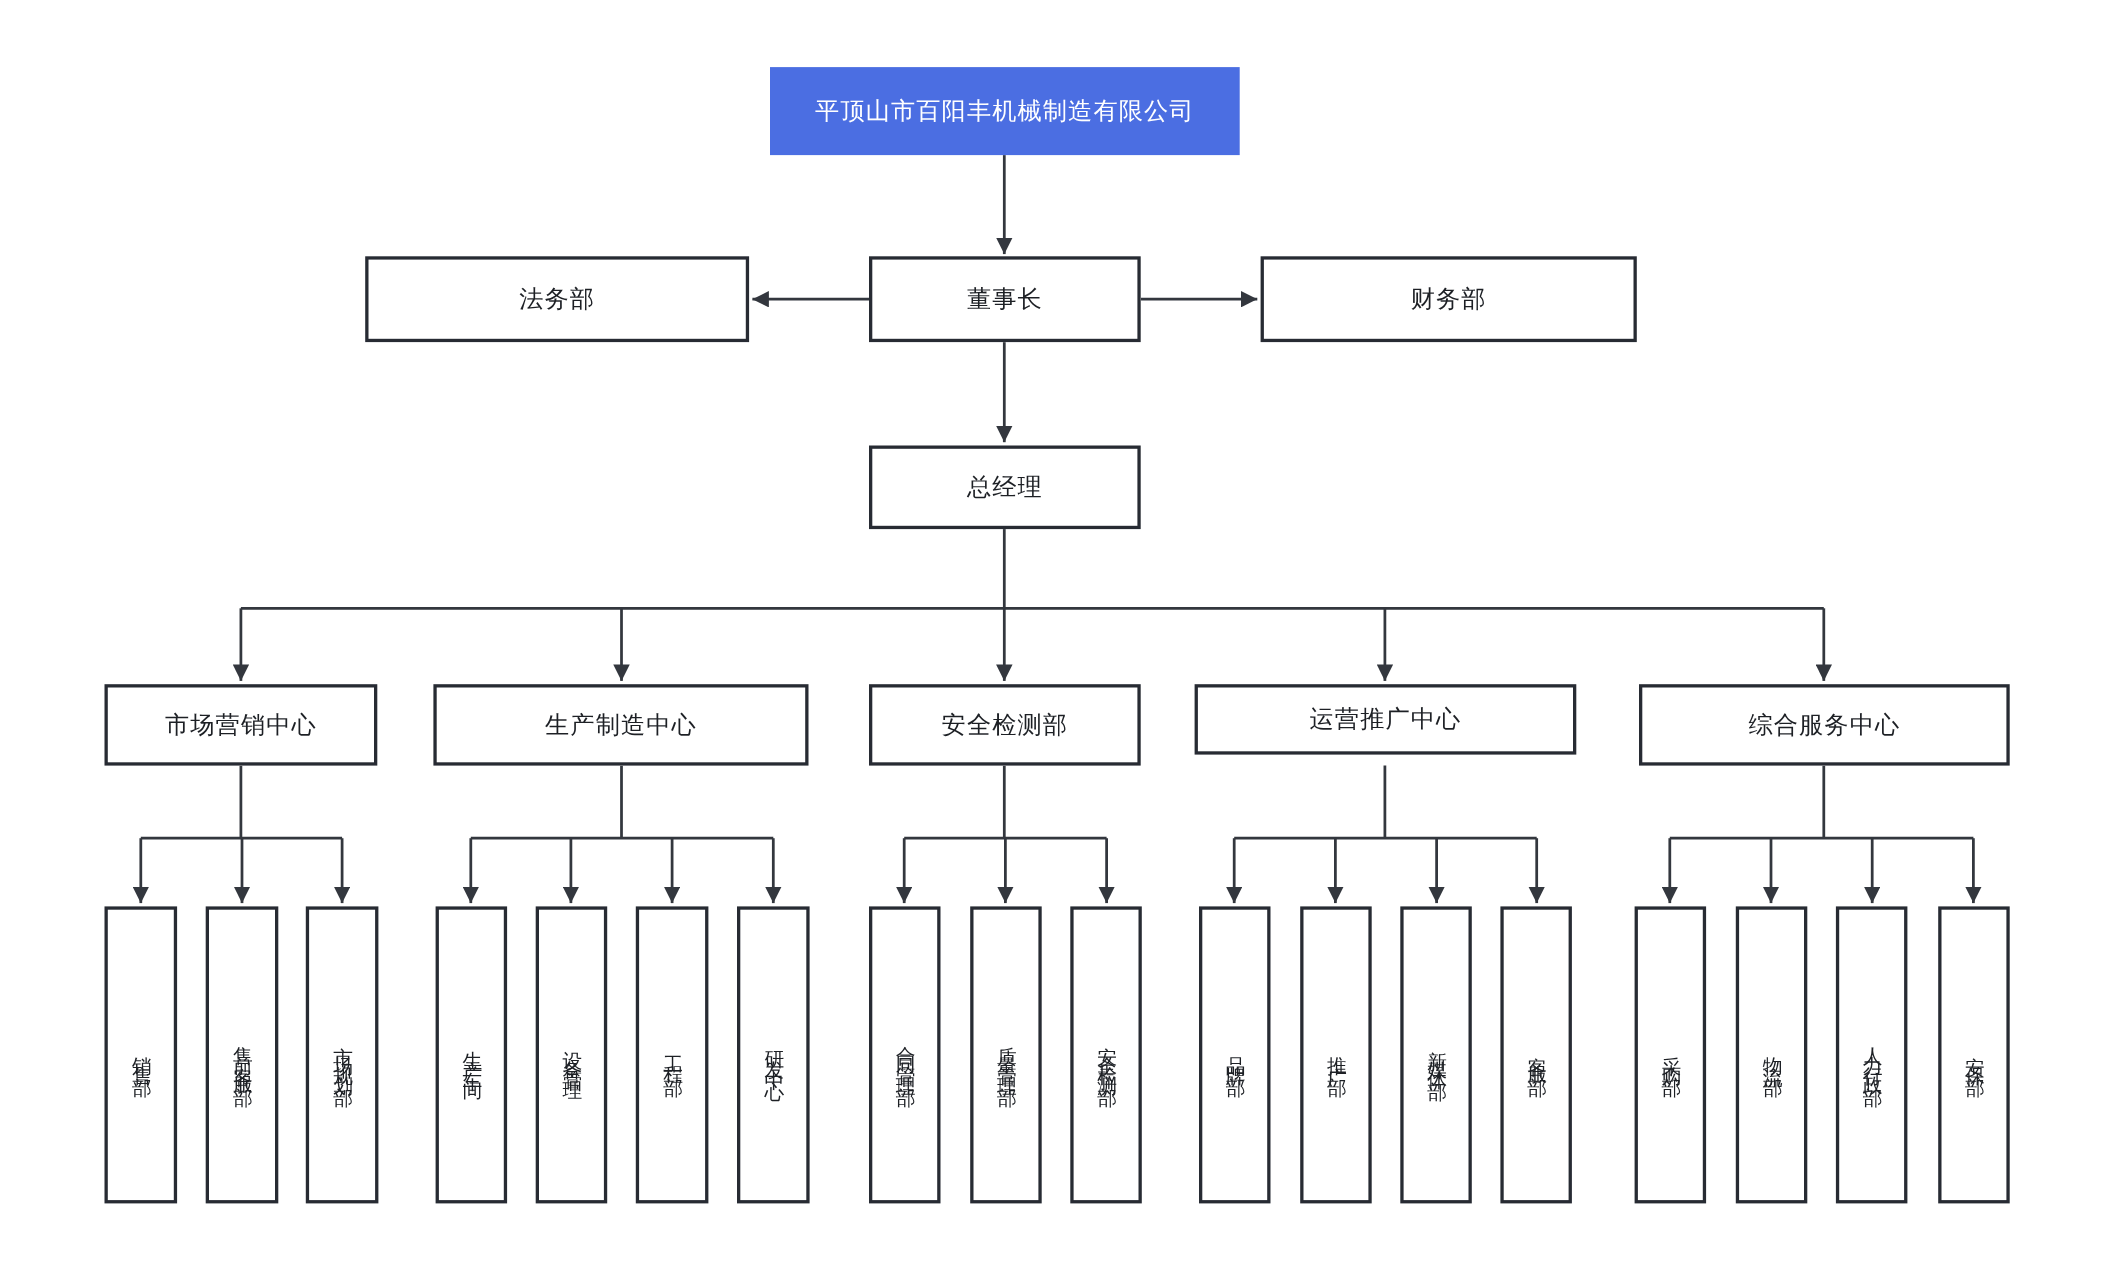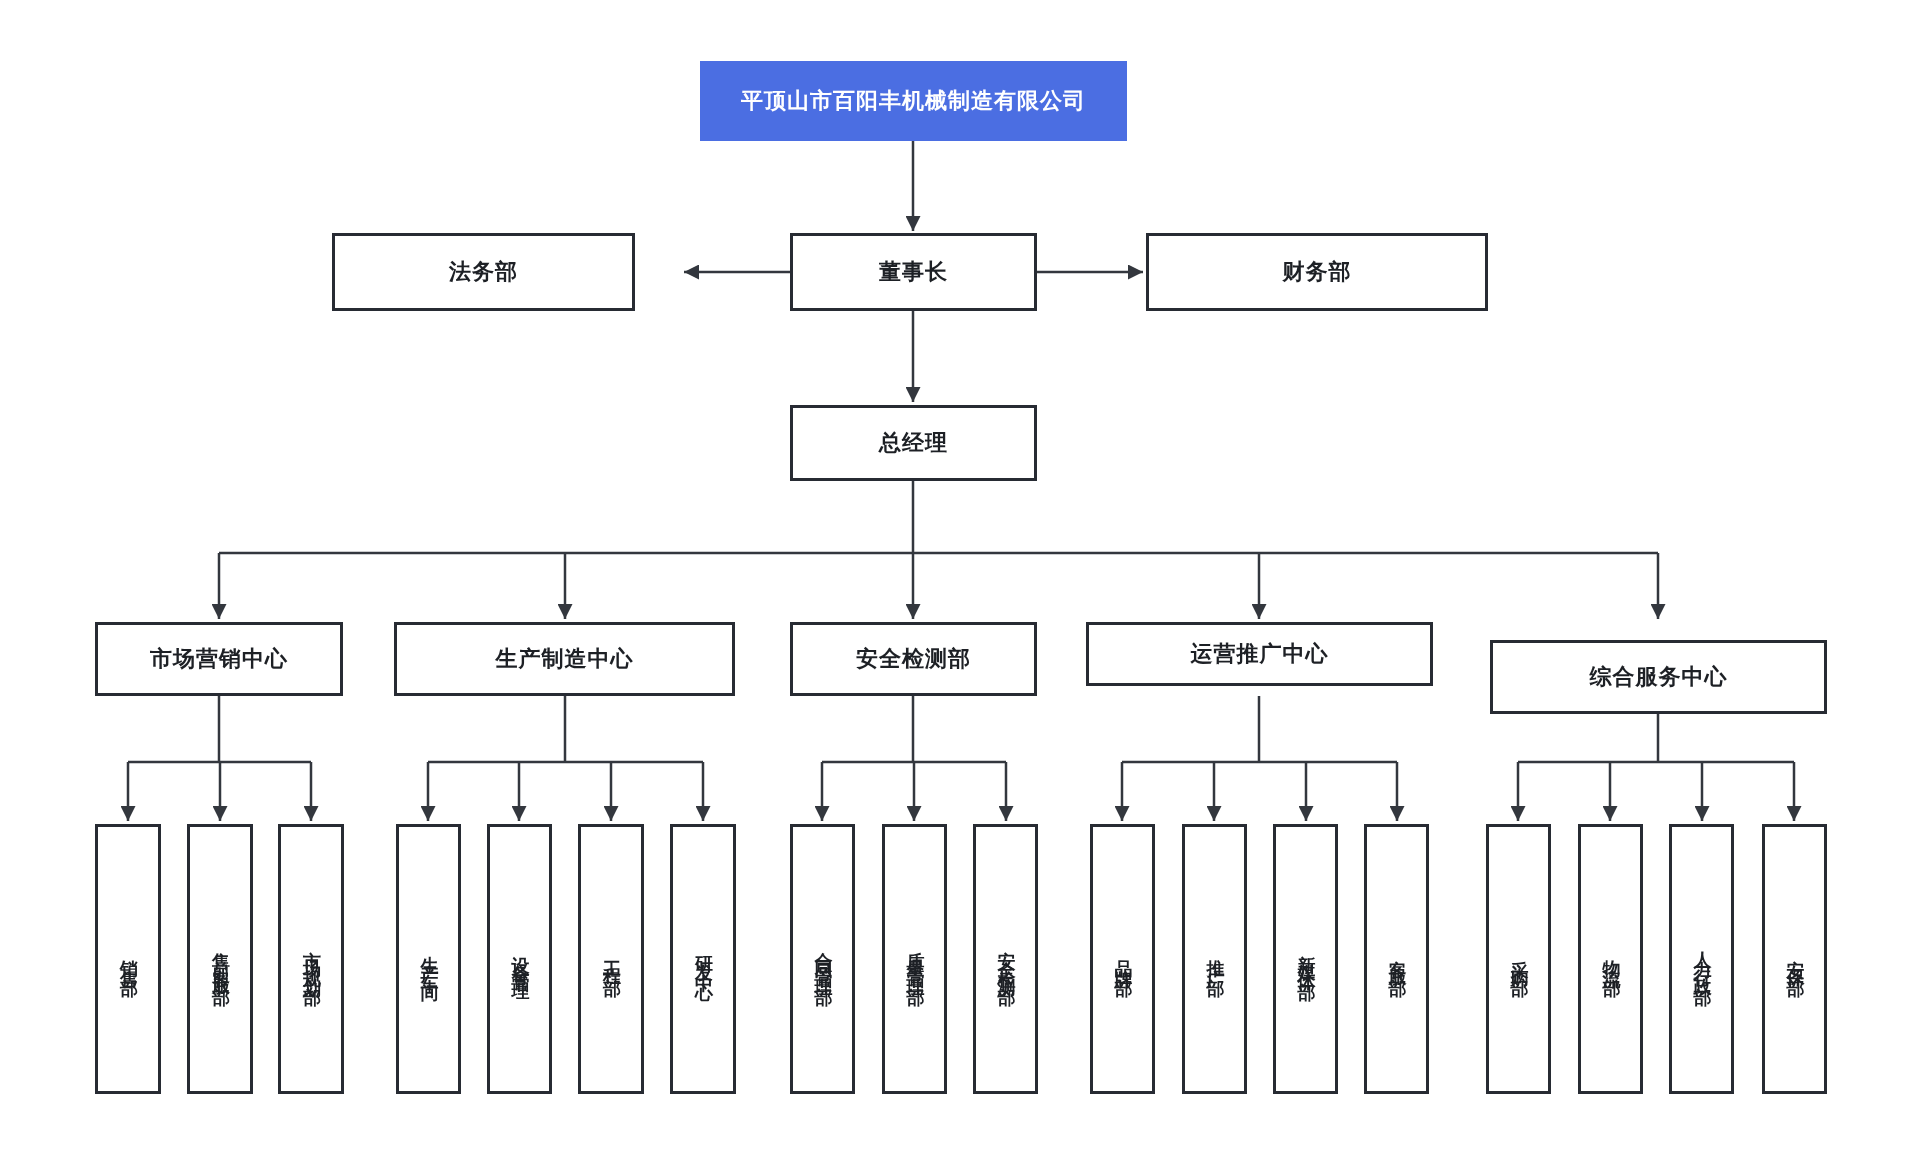--- a/index.html
+++ b/index.html
@@ -7,21 +7,21 @@
     --box-bg:#ffffff; --box-border:#272b33;
     --box-text:#1d2025; --line:#33373e;
   }
   *{margin:0;padding:0;box-sizing:border-box;}
   html,body{width:1920px;height:1164px;background:#ffffff;
     font-family:"Liberation Sans","DejaVu Sans",sans-serif;}
   .canvas{position:relative;width:1920px;height:1164px;overflow:hidden;background:#ffffff;}
   svg.connectors{position:absolute;left:0;top:0;display:block;}
   .node{position:absolute;background:var(--box-bg);border:3px solid var(--box-border);
     display:flex;align-items:center;justify-content:center;
-    font-weight:bold;font-size:22px;color:var(--box-text);letter-spacing:1px;text-align:center;}
+    font-weight:normal;font-size:22px;color:var(--box-text);letter-spacing:1px;text-align:center;}
   .node.root{background:var(--root-bg);border:none;color:var(--root-text);
     font-size:22px;letter-spacing:1px;}
   .node.vert{font-size:18px;}
   .vtext{writing-mode:vertical-lr;text-orientation:upright;letter-spacing:9px;line-height:1.1;}
 </style>
 </head>
 <body>
 
 <div class="canvas">
 
@@ -67,21 +67,21 @@
       <path d="M1610 762 V821" marker-end="url(#arrow)"></path>
       <path d="M1702 762 V821" marker-end="url(#arrow)"></path>
       <path d="M1794 762 V821" marker-end="url(#arrow)"></path>
     </g>
   </svg>
 
   <div class="node root" style="left:700px;top:61px;width:427px;height:80px">
     <span>平顶山市百阳丰机械制造有限公司</span>
   </div>
 
-  <div class="node" style="left:332px;top:233px;width:303px;height:78px">
+  <div class="node" style="left:332px;top:233px;width:349px;height:78px">
     <span>法务部</span>
   </div>
   <div class="node" style="left:1146px;top:233px;width:342px;height:78px">
     <span>财务部</span>
   </div>
   <div class="node" style="left:790px;top:233px;width:247px;height:78px">
     <span>董事长</span>
   </div>
 
   <div class="node" style="left:790px;top:405px;width:247px;height:76px">
@@ -93,21 +93,21 @@
   </div>
   <div class="node" style="left:394px;top:622px;width:341px;height:74px">
     <span>生产制造中心</span>
   </div>
   <div class="node" style="left:790px;top:622px;width:247px;height:74px">
     <span>安全检测部</span>
   </div>
   <div class="node" style="left:1086px;top:622px;width:347px;height:64px">
     <span>运营推广中心</span>
   </div>
-  <div class="node" style="left:1490px;top:640px;width:337px;height:74px">
+  <div class="node" style="left:1490px;top:622px;width:337px;height:74px">
     <span>综合服务中心</span>
   </div>
 
   <div class="node vert" style="left:95px;top:824px;width:66px;height:270px">
     <span class="vtext">销售部</span>
   </div>
   <div class="node vert" style="left:187px;top:824px;width:66px;height:270px">
     <span class="vtext">售前客服部</span>
   </div>
   <div class="node vert" style="left:278px;top:824px;width:66px;height:270px">

